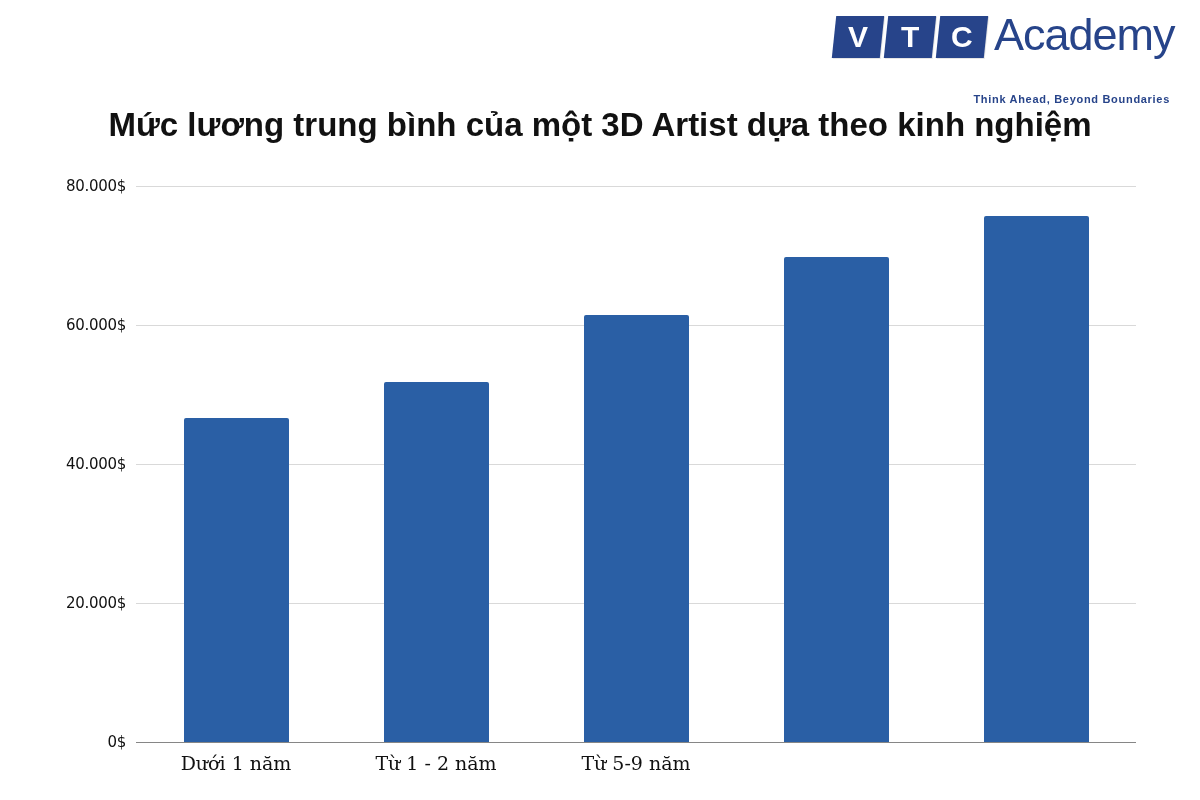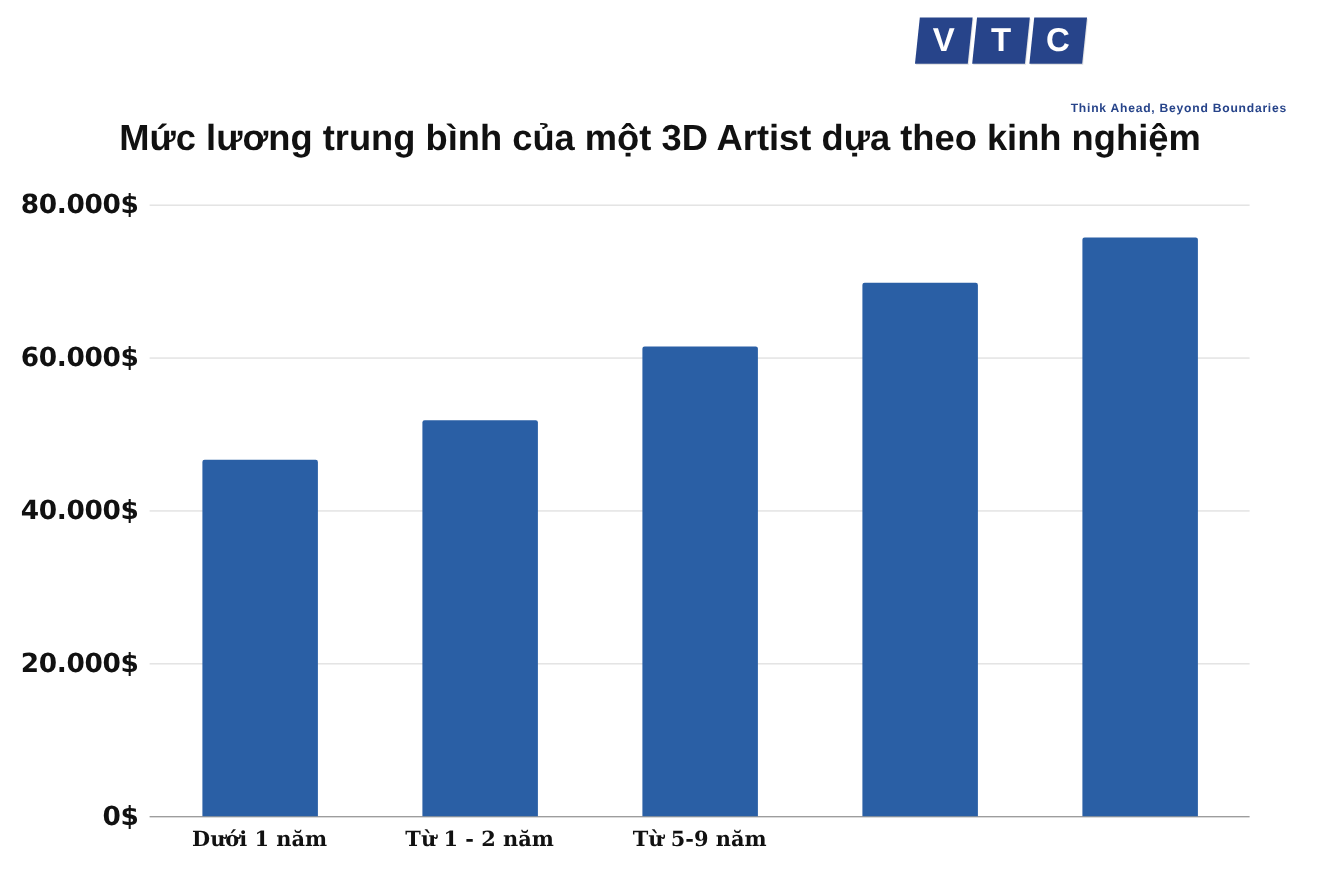--- a/index.html
+++ b/index.html
@@ -116,38 +116,38 @@
   }
   .gridline.baseline {
     background: #868686;
   }
   .ytick {
     position: absolute;
     right: 1074px;   
     text-align: right;
     width: 120px;
     font-family: "DejaVu Sans", "Liberation Sans", sans-serif;
-    font-weight: bold;
-    font-size: 24px;
+    font-weight: normal;
+    font-size: 15px;
     color: #111111;
     transform: translateY(-50%);
     letter-spacing: -0.3px;
   }
   .bar {
     position: absolute;
     background: #2A5FA5;
     border-radius: 2px 2px 0 0;
     bottom: 0;
   }
   .xtick {
     position: absolute;
     top: 752px;
     text-align: center;
     font-family: "DejaVu Serif", "Liberation Serif", serif;
-    font-weight: bold;
+    font-weight: normal;
     font-size: 19px;
     color: #111111;
     white-space: nowrap;
   }
 </style>
 </head>
 <body>
 
 <div id="brand-logo">
   <div class="logo-row">
@@ -155,20 +155,21 @@
       <div class="logo-box">
         <span>V</span>
       </div>
       <div class="logo-box">
         <span>T</span>
       </div>
       <div class="logo-box">
         <span>C</span>
       </div>
     </div>
+    <div class="logo-word">Academy</div>
   </div>
   <div class="logo-tagline">Think Ahead, Beyond Boundaries</div>
 </div>
 
 <div id="chart-title">Mức lương trung bình của một 3D Artist dựa theo kinh nghiệm</div>
 
 <div id="chart-area">
   <div id="plot">
 
   <div class="gridline baseline" style="top: 556px;"></div>

